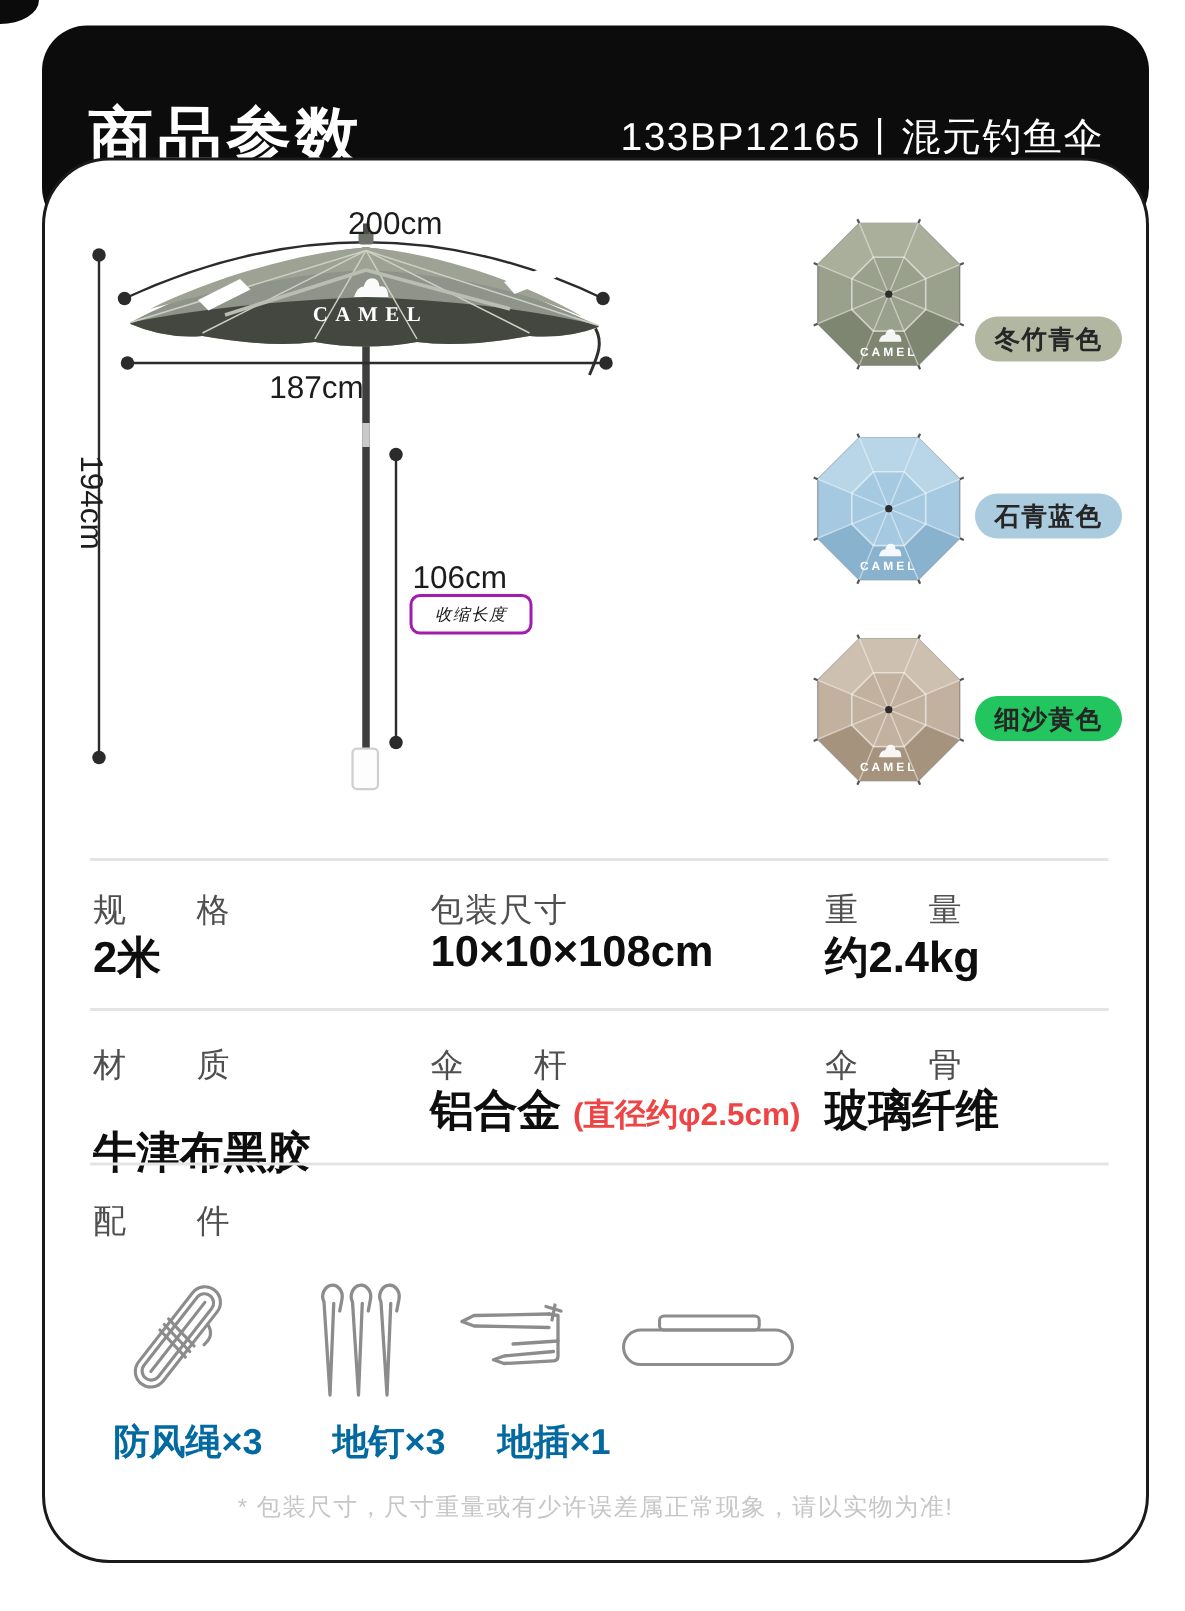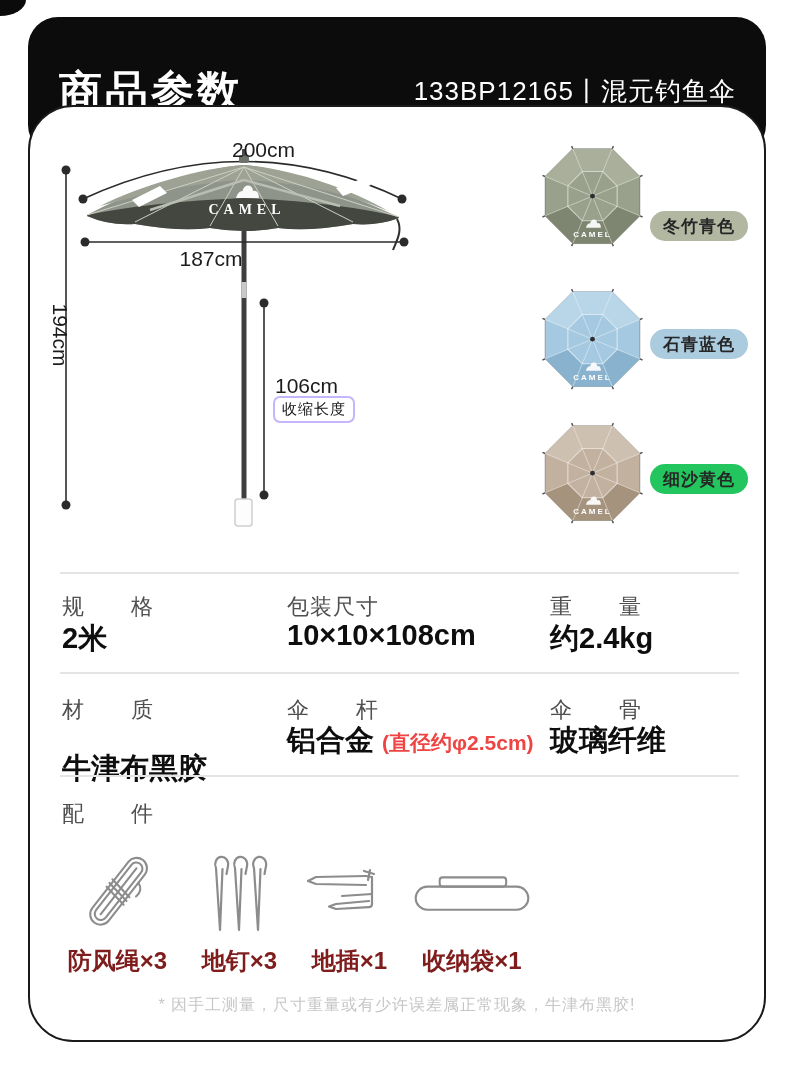--- a/index.html
+++ b/index.html
@@ -34,23 +34,23 @@
     z-index:2;box-sizing:border-box;
   }
   .abs{position:absolute;}
   .dim-label{font-size:21px;color:#1c1c1c;font-weight:500;white-space:nowrap;}
   .dim-200{left:185px;top:31px;width:80px;text-align:right;}
   .dim-187{left:140px;top:140px;width:82px;text-align:center;}
   .dim-194{left:-2px;top:216px;width:64px;text-align:center;transform:rotate(90deg);}
   .dim-106{left:245px;top:267px;}
   .shrink-box{
     left:243px;top:289px;width:78px;height:23px;
-    border:2px solid #c4b5fd;border-radius:7px;
-    font-size:15px;color:#141414;font-weight:500;
-    display:flex;align-items:center;justify-content:center;letter-spacing:1px;
+    border:2px solid #a21caf;border-radius:7px;
+    font-size:11px;color:#141414;font-weight:500;
+    display:flex;align-items:center;justify-content:center;letter-spacing:1px;font-style:italic;
   }
   
   .swatch{width:115px;height:112px;}
   .sw1{--base:#99a08b;--light:#a9af9a;--dark:#7e8570;}
   .sw2{--base:#a5c9e0;--light:#b8d6e8;--dark:#88b2cd;}
   .sw3{--base:#c2b19f;--light:#cec0b0;--dark:#a5937e;}
   .camel-mini{
     position:absolute;width:115px;text-align:center;
     font-size:8px;font-weight:bold;color:#ffffff;letter-spacing:2px;
   }
@@ -64,21 +64,21 @@
   .pill-3{background:#22c55e;}
   
   .divider{position:absolute;left:30px;width:679px;height:2px;background:#e4e4e4;}
   
   .spec-label{font-size:22px;color:#4f4f4f;letter-spacing:1px;white-space:nowrap;}
   .spec-value{font-size:29px;font-weight:bold;color:#0e0e0e;white-space:nowrap;}
   .spec-note{font-size:21px;font-weight:bold;color:#ef4444;}
   .col1{left:32px;} .col2{left:257px;} .col3{left:520px;}
   
   .acc-item{position:absolute;top:733px;height:100px;display:flex;align-items:flex-end;justify-content:center;}
-  .acc-label{position:absolute;top:838px;font-size:24px;font-weight:bold;color:#7f1d1d;text-align:center;white-space:nowrap;}
+  .acc-label{position:absolute;top:838px;font-size:24px;font-weight:bold;color:#0369a1;text-align:right;white-space:nowrap;}
   .lineart{stroke:#8c8c8c;stroke-width:2.2;fill:none;stroke-linecap:round;stroke-linejoin:round;}
   .footer-note{
     position:absolute;left:0;top:888px;width:100%;text-align:center;
     font-size:16px;color:#c6c6c6;letter-spacing:1px;
   }
 </style>
 </head>
 <body>
 
 <svg width="0" height="0" style="position:absolute" aria-hidden="true">
@@ -271,16 +271,15 @@
       <g class="lineart">
         <rect x="30" y="5" width="72" height="10" rx="3"></rect>
         <rect x="4" y="15" width="122" height="25" rx="12.5"></rect>
       </g>
     </svg>
   </div>
 
   <div class="acc-label" style="left:30px;width:115px">防风绳×3</div>
   <div class="acc-label" style="left:152px;width:115px">地钉×3</div>
   <div class="acc-label" style="left:262px;width:115px">地插×1</div>
-  <div class="acc-label" style="left:382px;width:120px">收纳袋×1</div>
-
-  <div class="footer-note">* 因手工测量，尺寸重量或有少许误差属正常现象，牛津布黑胶!</div>
+
+  <div class="footer-note">* 包装尺寸，尺寸重量或有少许误差属正常现象，请以实物为准!</div>
 </div>
 
 </body></html>

